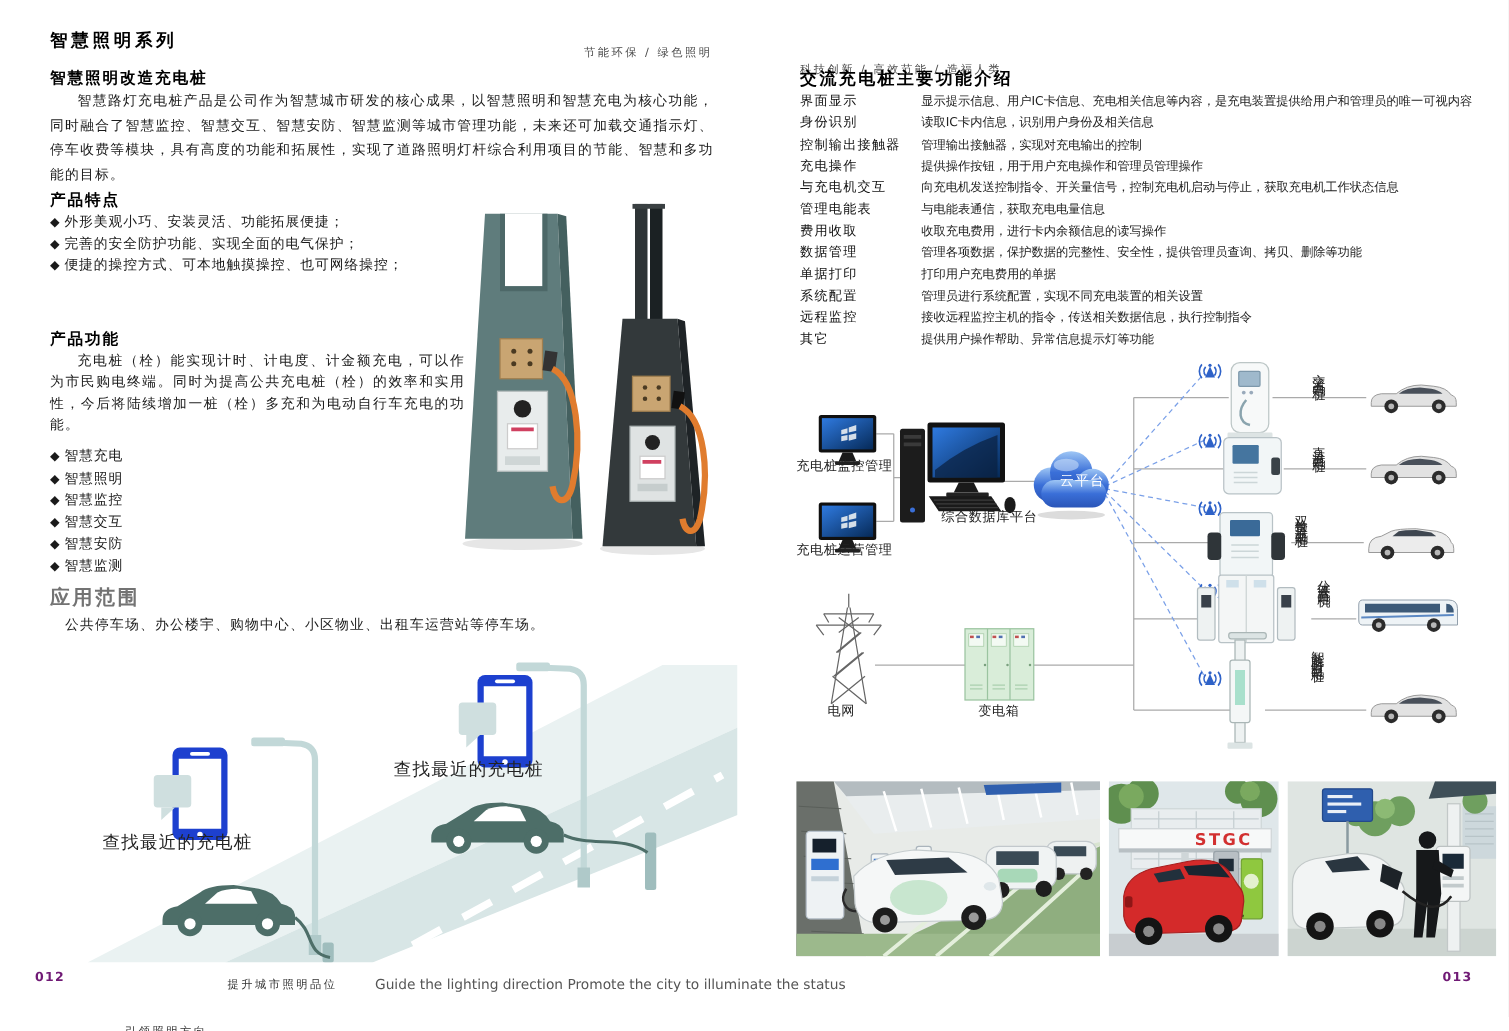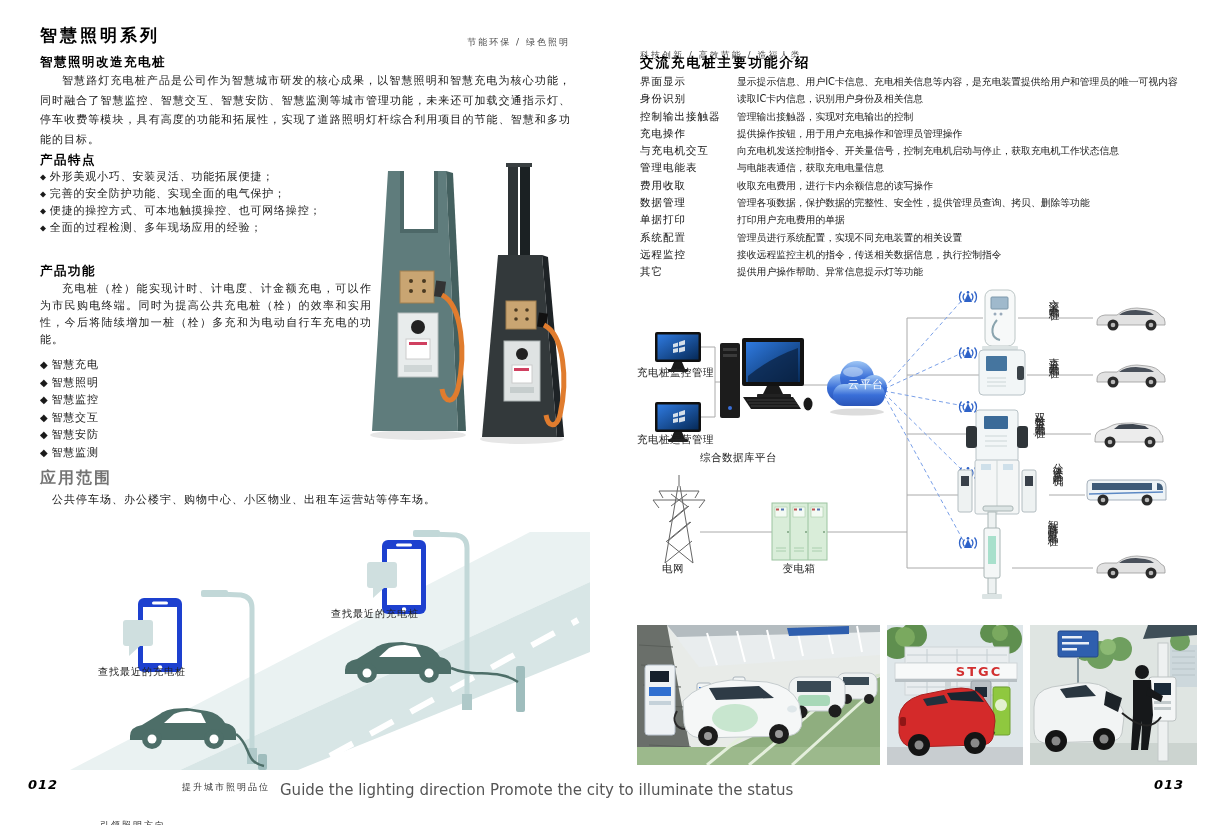--- a/index.html
+++ b/index.html
@@ -1,53 +1,52 @@
 <!DOCTYPE html>
 <html><head>
 <meta charset="utf-8">
 <style>
   html,body{margin:0;padding:0;background:#e9e9e9;}
   .canvas{position:relative;width:1207px;height:825px;background:#ffffff;overflow:hidden;
           font-family:"DejaVu Sans","Liberation Sans",sans-serif;color:#1a1a1a;}
   .abs{position:absolute;}
-  .h1{font-size:17px;font-weight:bold;letter-spacing:3px;color:#000;text-align:center;}
+  .h1{font-size:14px;font-weight:bold;letter-spacing:3px;color:#000;text-align:center;}
   .h2{font-size:12.5px;font-weight:bold;letter-spacing:1.5px;color:#000;}
   .h3{font-size:16px;font-weight:bold;letter-spacing:2px;color:#737373;}
   .tagline{font-size:9px;color:#4a4a4a;letter-spacing:2px;}
   .body-txt{font-size:11px;line-height:19.5px;letter-spacing:1px;text-align:justify;text-indent:2em;}
   .bullet-row{font-size:11px;letter-spacing:0.8px;height:17px;line-height:17px;white-space:nowrap;}
   .bullet-mark{margin-right:3px;font-size:10px;}
   .fn-row{display:flex;height:17.3px;line-height:17.3px;white-space:nowrap;}
   .fn-term{width:97px;font-size:10.5px;letter-spacing:1px;color:#111;flex:none;}
   .fn-desc{font-size:9.8px;color:#222;}
   .vlabel{position:absolute;writing-mode:vertical-rl;text-orientation:upright;
           font-size:10.5px;letter-spacing:2.5px;color:#222;line-height:13.5px;}
   .dlabel{position:absolute;font-size:10.5px;letter-spacing:0.5px;color:#222;}
-  .ph-label{position:absolute;font-size:10px;letter-spacing:1px;color:#222;text-align:center;}
-  .footer-num{font-size:13px;font-weight:bold;letter-spacing:1px;color:#000000;font-style:italic;}
+  .ph-label{position:absolute;font-size:14px;letter-spacing:1px;color:#222;text-align:center;}
+  .footer-num{font-size:10px;font-weight:bold;letter-spacing:1px;color:#701a75;}
   .footer-cn{font-size:9px;letter-spacing:2px;color:#333;}
-  .footer-en{font-size:15px;color:#555;}
+  .footer-en{font-size:11px;color:#555;margin-left:20px;}
 </style>
 </head>
 <body>
 
 <div class="canvas">
 
   <div class="abs h1" style="left:40px;top:24px;">智慧照明系列</div>
   <div class="abs tagline" style="left:380px;top:36px;width:190px;text-align:right;">节能环保 / 绿色照明</div>
 
   <div class="abs h2" style="left:40px;top:54px;">智慧照明改造充电桩</div>
   <div class="abs body-txt" style="left:40px;top:71px;width:531px;">智慧路灯充电桩产品是公司作为智慧城市研发的核心成果，以智慧照明和智慧充电为核心功能，同时融合了智慧监控、智慧交互、智慧安防、智慧监测等城市管理功能，未来还可加载交通指示灯、停车收费等模块，具有高度的功能和拓展性，实现了道路照明灯杆综合利用项目的节能、智慧和多功能的目标。</div>
 
   <div class="abs h2" style="left:40px;top:152px;">产品特点</div>
-  <div class="abs" style="left:40px;top:169px;font-family:Liberation Mono, monospace;">
+  <div class="abs" style="left:40px;top:169px;">
     <div class="bullet-row"><span class="bullet-mark">◆</span><span>外形美观小巧、安装灵活、功能拓展便捷；</span></div>
     <div class="bullet-row"><span class="bullet-mark">◆</span><span>完善的安全防护功能、实现全面的电气保护；</span></div>
     <div class="bullet-row"><span class="bullet-mark">◆</span><span>便捷的操控方式、可本地触摸操控、也可网络操控；</span></div>
-    <div class="bullet-row"><span class="bullet-mark">◆</span><span>全面的过程检测、多年现场应用的经验；</span></div>
   </div>
 
   <div class="abs h2" style="left:40px;top:263px;">产品功能</div>
   <div class="abs body-txt" style="left:40px;top:280px;width:332px;line-height:17px;">充电桩（栓）能实现计时、计电度、计金额充电，可以作为市民购电终端。同时为提高公共充电桩（栓）的效率和实用性，今后将陆续增加一桩（栓）多充和为电动自行车充电的功能。</div>
 
   <div class="abs" style="left:40px;top:356px;">
     <div class="bullet-row" style="height:17.5px;line-height:17.5px;"><span class="bullet-mark">◆</span><span>智慧充电</span></div>
     <div class="bullet-row" style="height:17.5px;line-height:17.5px;"><span class="bullet-mark">◆</span><span>智慧照明</span></div>
     <div class="bullet-row" style="height:17.5px;line-height:17.5px;"><span class="bullet-mark">◆</span><span>智慧监控</span></div>
     <div class="bullet-row" style="height:17.5px;line-height:17.5px;"><span class="bullet-mark">◆</span><span>智慧交互</span></div>
@@ -406,21 +405,21 @@
 
     <use href="#car-sedan" x="460" y="18"></use>
     <use href="#car-sedan" x="460" y="75"></use>
     <use href="#car-mpv" x="458" y="134"></use>
     <use href="#car-bus" x="452" y="190"></use>
     <use href="#car-sedan" x="460" y="266"></use>
   </svg>
 
   <div class="dlabel" style="left:637px;top:366px;">充电桩监控管理</div>
   <div class="dlabel" style="left:637px;top:433px;">充电桩运营管理</div>
-  <div class="dlabel" style="left:700px;top:407px;width:130px;text-align:left;margin-top:44px;">综合数据库平台</div>
+  <div class="dlabel" style="left:700px;top:407px;width:130px;text-align:right;">综合数据库平台</div>
   <div class="dlabel" style="left:838px;top:377px;width:56px;text-align:center;color:#ffffff;font-size:11px;letter-spacing:1px;">云平台</div>
   <div class="dlabel" style="left:648px;top:562px;width:50px;text-align:center;">电网</div>
   <div class="dlabel" style="left:766px;top:562px;width:66px;text-align:center;">变电箱</div>
   <div class="vlabel" style="left:1047px;top:291px;height:80px;">交流充电桩</div>
   <div class="vlabel" style="left:1047px;top:349px;height:80px;">直流充电桩</div>
   <div class="vlabel" style="left:1033px;top:404px;height:60px;">双枪直流充电桩</div>
   <div class="vlabel" style="left:1051px;top:455px;height:92px;">分体式充电机</div>
   <div class="vlabel" style="left:1046px;top:512px;height:106px;">智能路灯充电桩</div>
 
   <svg class="abs" style="left:637px;top:625px;" width="243" height="140" viewBox="0 0 243 140">

